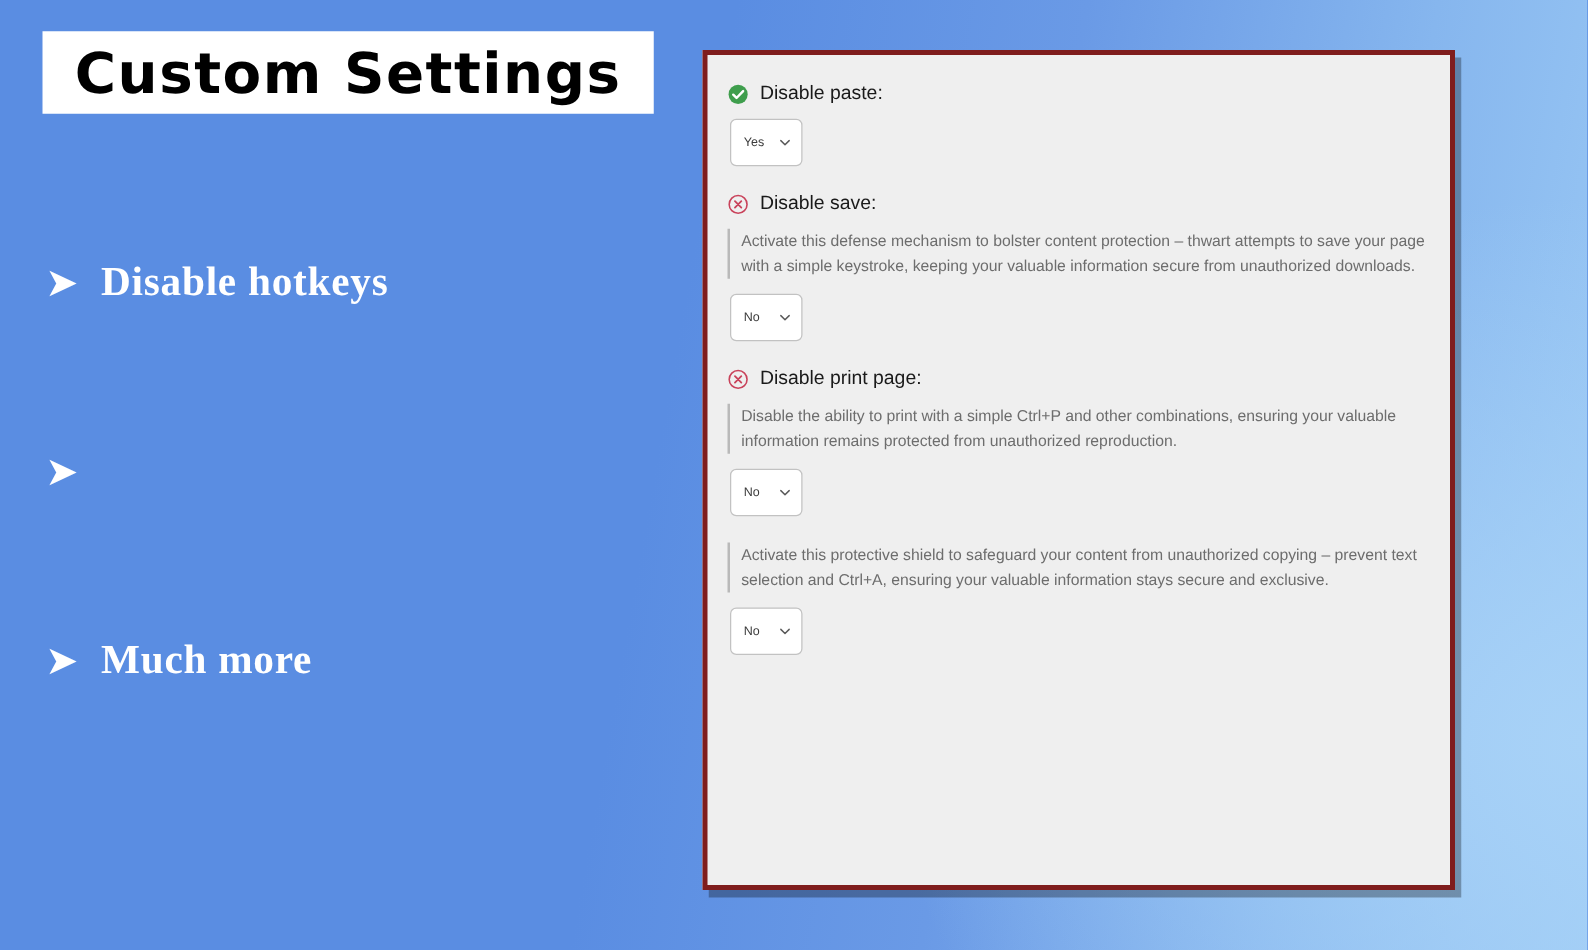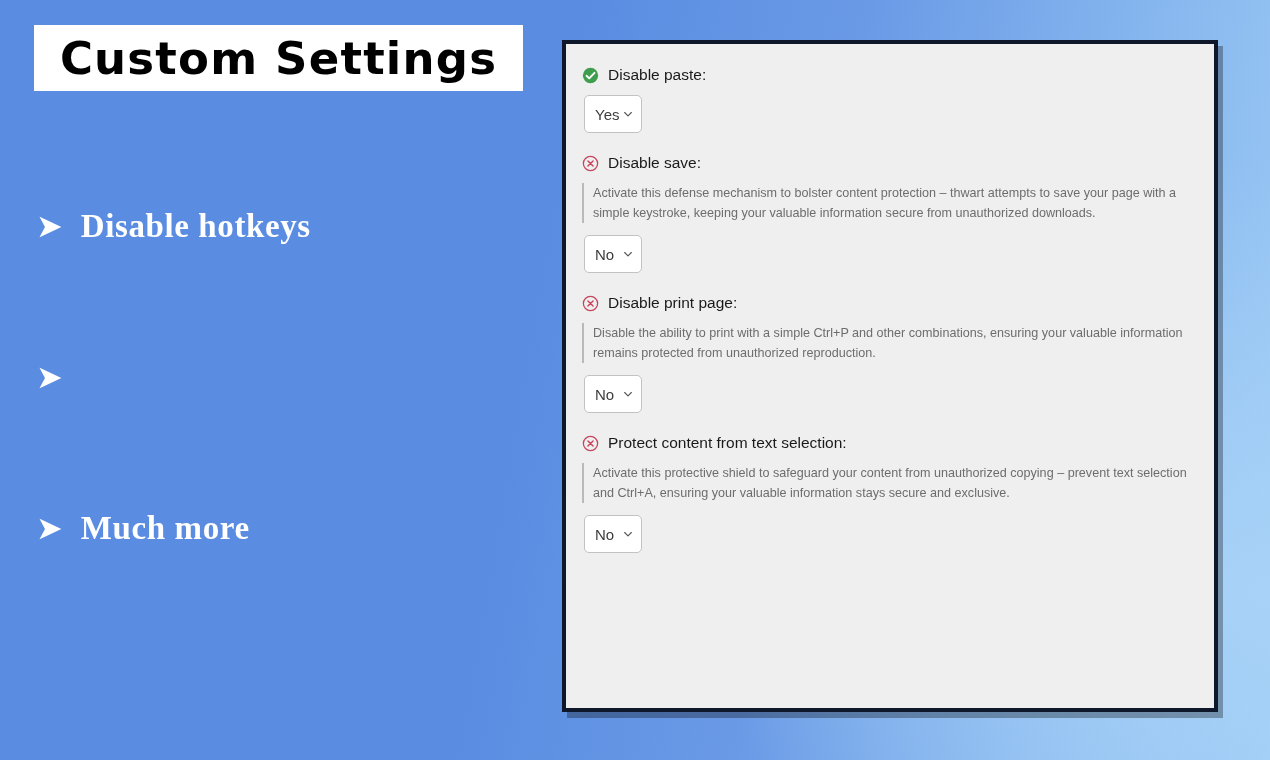--- a/index.html
+++ b/index.html
@@ -81,24 +81,24 @@
     color: #ffffff;
     letter-spacing: 0.6px;
     line-height: 46px;
   }
 
   
   #settings-panel {
     position: absolute;
     left: 562px;
     top: 40px;
-    width: 656px;
+    width: 602px;
     height: 672px;
     background: #efefef;
-    border: 4px solid #0f172a;
+    border: 4px solid #7f1d1d;
     box-shadow: 5px 6px 0 rgba(0,0,0,0.30);
     padding: 22px 14px 0 14px;
     overflow: hidden;
   }
 
   .setting-block { margin-bottom: 21px; }
 
   .setting-head {
     display: flex;
     align-items: center;
@@ -135,21 +135,21 @@
 
   .setting-select {
     appearance: none;
     -webkit-appearance: none;
     width: 58px;
     height: 38px;
     background: #ffffff;
     border: 1px solid #c2c2c2;
     border-radius: 5px;
     font-family: "Liberation Sans", sans-serif;
-    font-size: 15px;
+    font-size: 10px;
     color: #3c3c3c;
     padding: 0 0 0 10px;
     margin-left: 2px;
     cursor: pointer;
     position: relative;
   }
 
   .select-wrap {
     position: relative;
     display: inline-block;
@@ -245,27 +245,20 @@
       <select class="setting-select">
         <option>No</option>
       </select>
       <svg class="select-chevron" viewBox="0 0 12 12">
         <path d="M2 4.2 L6 8.2 L10 4.2" fill="none" stroke="#5a5a5a" stroke-width="1.4" stroke-linecap="round" stroke-linejoin="round"></path>
       </svg>
     </div>
   </div>
 
   <div class="setting-block">
-    <div class="setting-head">
-      <svg class="status-icon" viewBox="0 0 20 20">
-        <circle cx="10" cy="10" r="8.4" fill="none" stroke="#c9435b" stroke-width="1.5"></circle>
-        <path d="M7 7 L13 13 M13 7 L7 13" fill="none" stroke="#c9435b" stroke-width="1.7" stroke-linecap="round"></path>
-      </svg>
-      <span class="setting-title">Protect content from text selection:</span>
-    </div>
     <div class="setting-desc">Activate this protective shield to safeguard your content from unauthorized copying – prevent text selection and Ctrl+A, ensuring your valuable information stays secure and exclusive.</div>
     <div class="select-wrap">
       <select class="setting-select">
         <option>No</option>
       </select>
       <svg class="select-chevron" viewBox="0 0 12 12">
         <path d="M2 4.2 L6 8.2 L10 4.2" fill="none" stroke="#5a5a5a" stroke-width="1.4" stroke-linecap="round" stroke-linejoin="round"></path>
       </svg>
     </div>
   </div>

